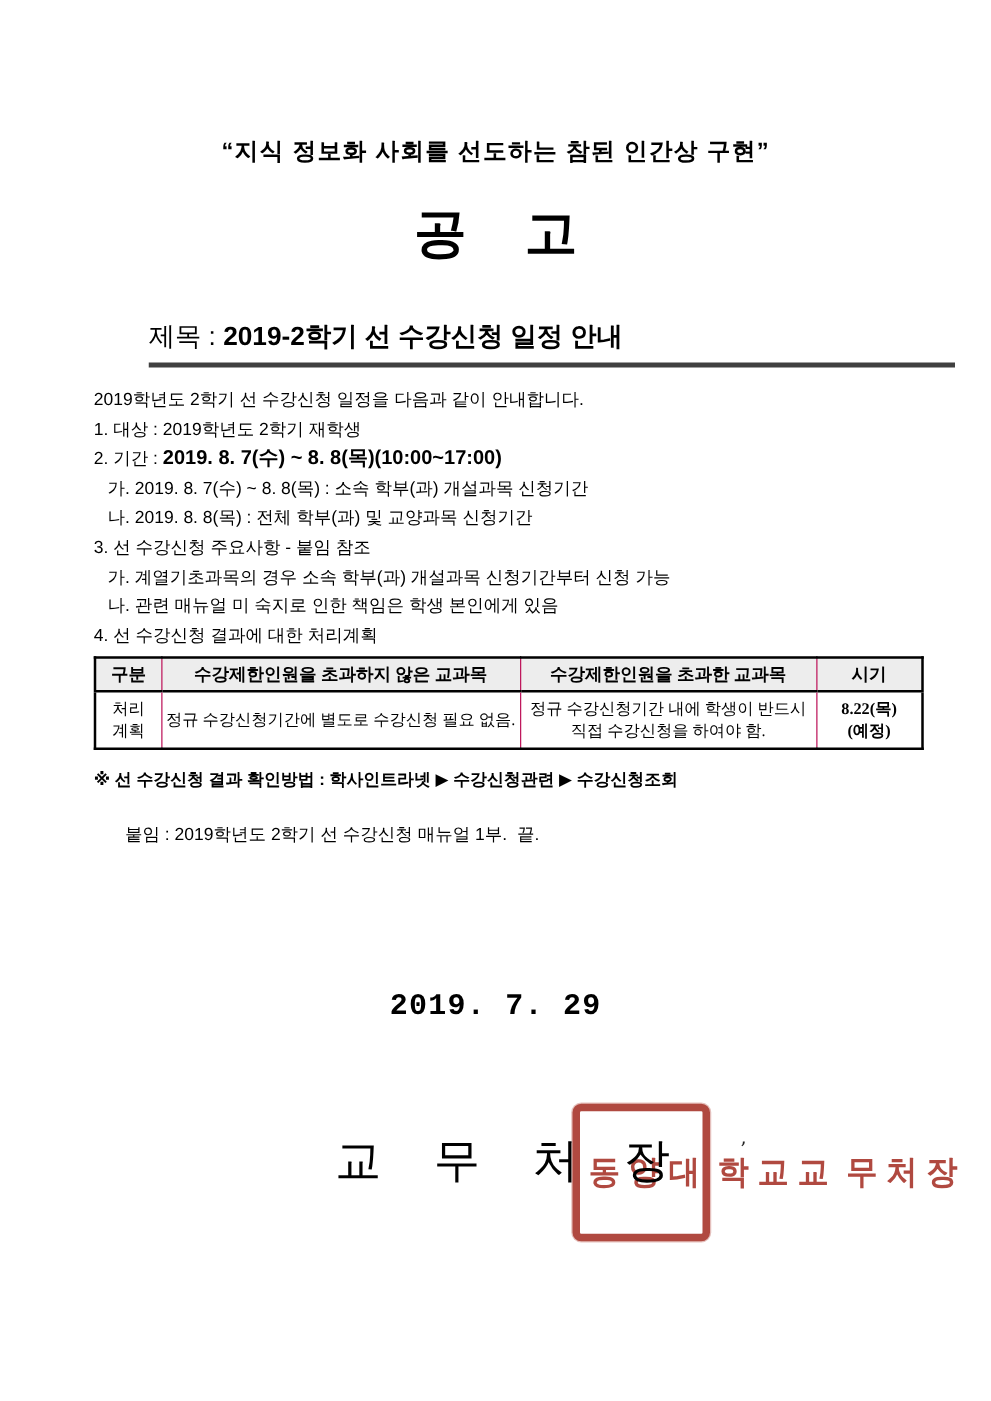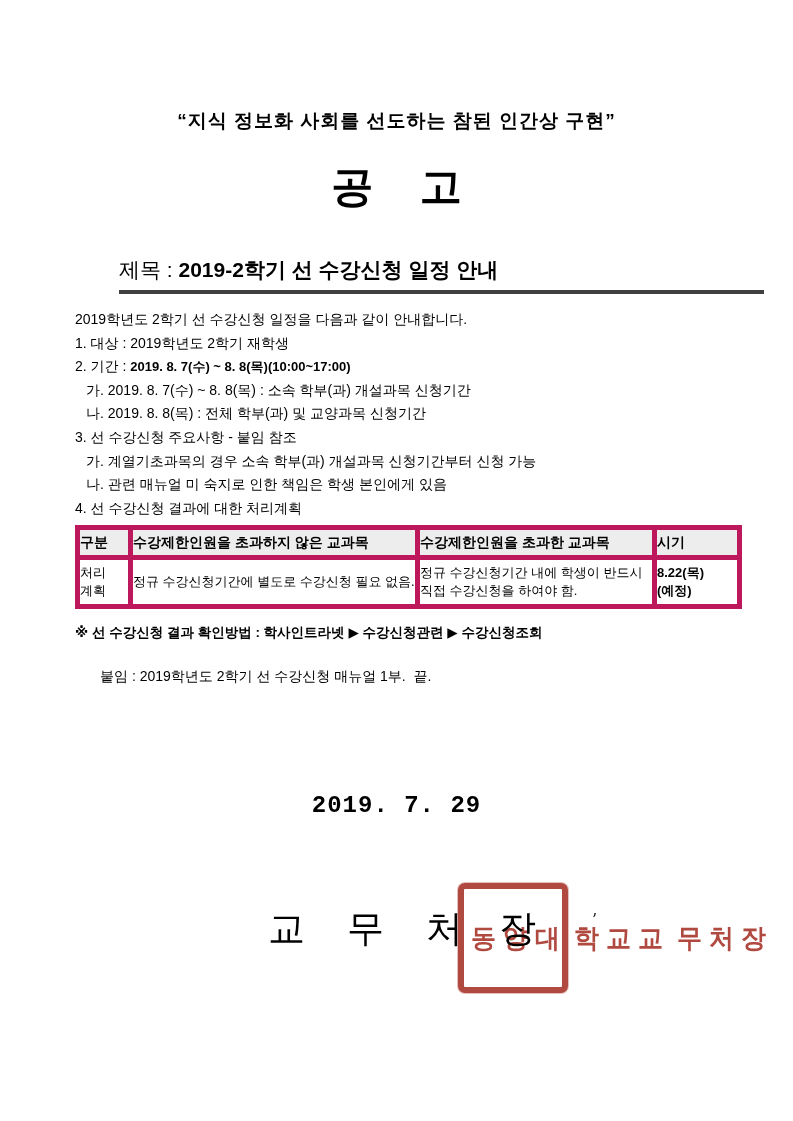--- a/index.html
+++ b/index.html
@@ -43,33 +43,34 @@
   }
   .subject .t{font-weight:bold;}
   .line{
     margin:0;
     font-size:14px;
     line-height:23.6px;
     white-space:pre;
   }
   .intro{margin-top:14px;}
   .sub{padding-left:11px;}
-  .b{font-weight:bold;font-size:13px;}
+  .b{font-weight:bold;font-size:16px;}
   table.plan{
     margin-top:5px;
     border-collapse:collapse;
     width:662px;
     table-layout:fixed;
     border:2px solid #000;
   }
   table.plan th,table.plan td{
-    border:5px solid #be185d;
-    text-align:left;
+    border:1px solid #be185d;
+    text-align:center;
     vertical-align:middle;
     padding:0;
+    font-family:Liberation Serif, serif;
   }
   table.plan th{
     background:#ededed;
     font-size:14px;
     font-weight:bold;
     height:25px;
     border-bottom:2px solid #000;
   }
   table.plan td{
     font-size:13px;

